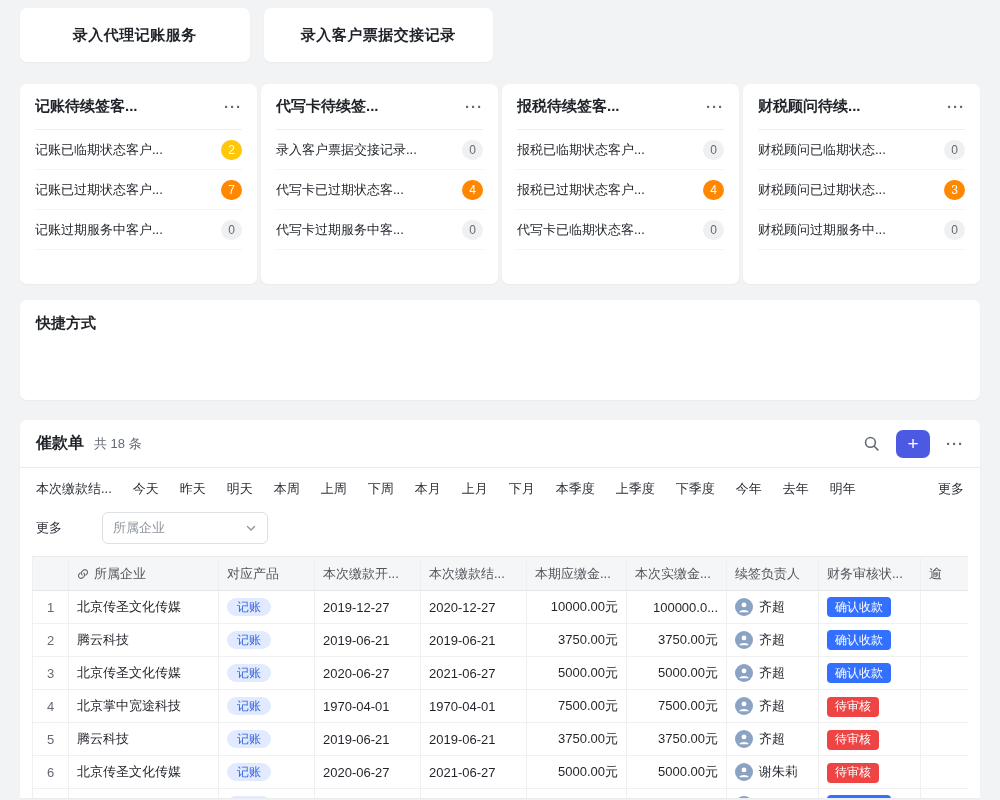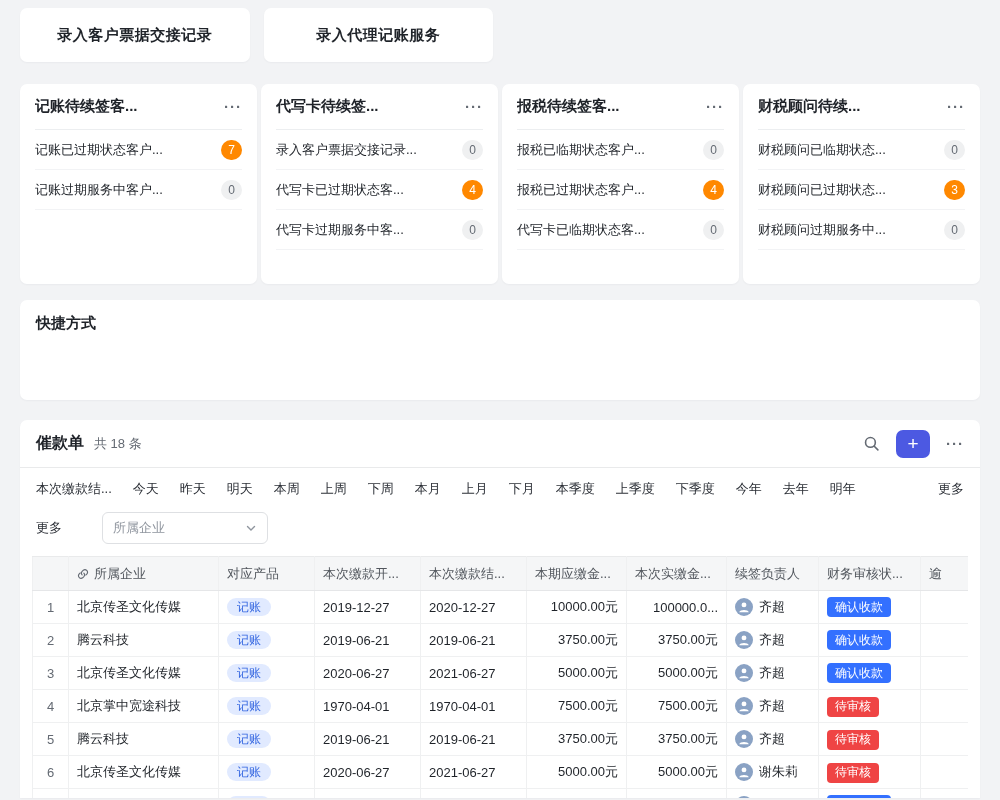--- a/index.html
+++ b/index.html
@@ -83,33 +83,37 @@
             display:inline-flex; align-items:center; justify-content:center; overflow:hidden; }
   tbody tr { background:#fff; }
 </style>
 </head>
 <body>
 
 <div class="page">
 
   <div class="action-grid">
     <div class="card action-card">
+      <span>录入代理记账服务</span>
+    </div>
+    <div class="card action-card">
       <span>录入客户票据交接记录</span>
-    </div>
-    <div class="card action-card">
-      <span>录入代理记账服务</span>
     </div>
   </div>
 
   <div class="stat-grid">
 
     <section class="card stat-card">
       <div class="sc-head">
         <h3 class="sc-title">记账待续签客...</h3>
         <span class="more-dots">···</span>
+      </div>
+      <div class="sc-item">
+        <span class="sc-label">记账已临期状态客户...</span>
+        <span class="badge badge-amber">2</span>
       </div>
       <div class="sc-item">
         <span class="sc-label">记账已过期状态客户...</span>
         <span class="badge badge-orange">7</span>
       </div>
       <div class="sc-item">
         <span class="sc-label">记账过期服务中客户...</span>
         <span class="badge badge-gray">0</span>
       </div>
     </section>

